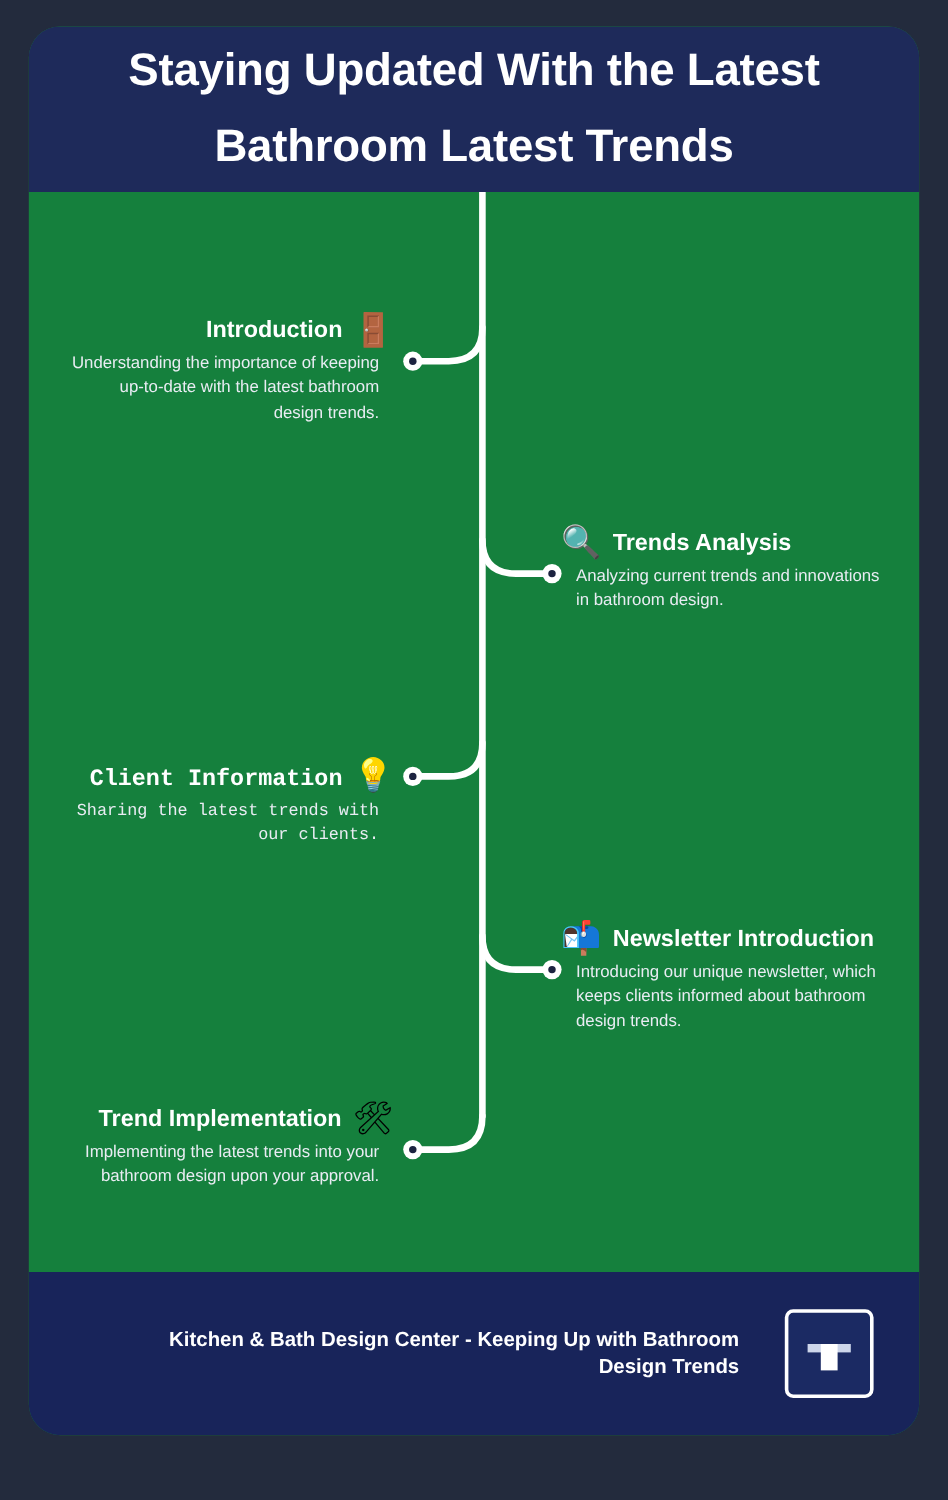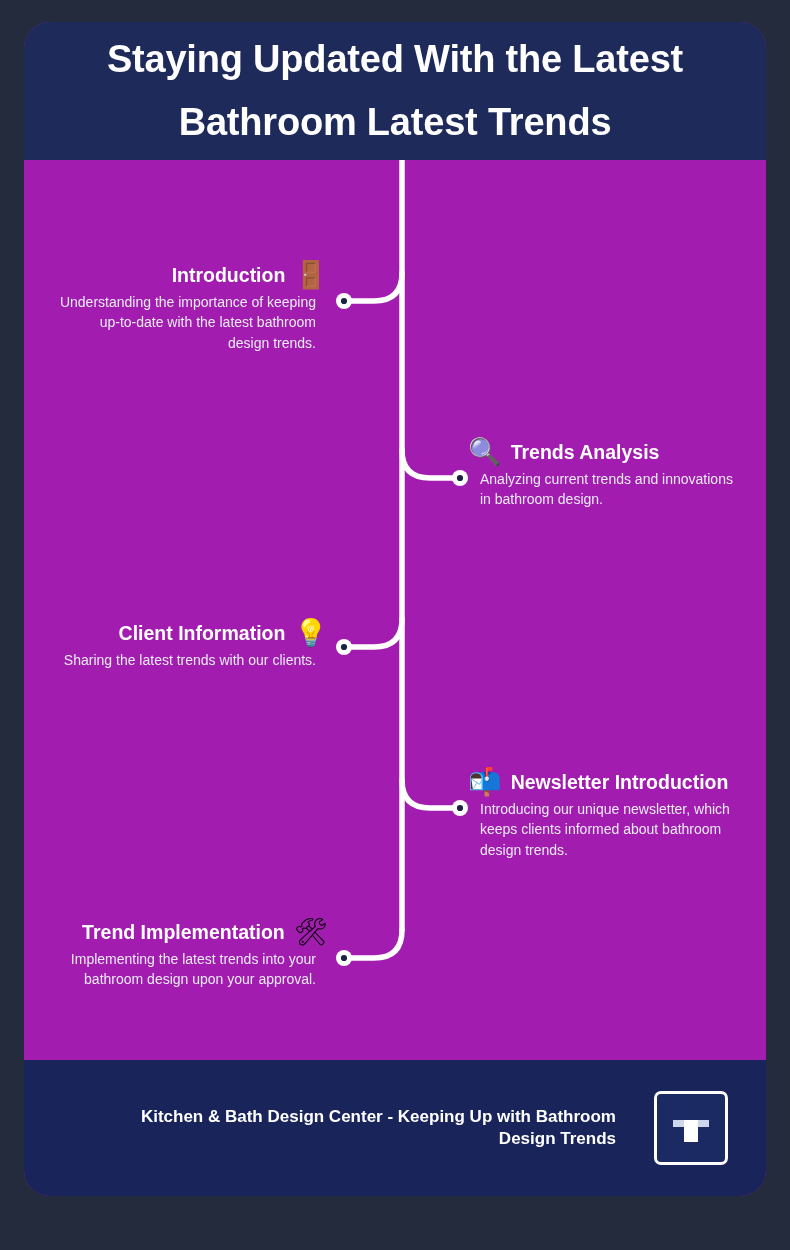--- a/index.html
+++ b/index.html
@@ -13,21 +13,21 @@
     font-family:"Liberation Sans", sans-serif;
     -webkit-font-smoothing:antialiased;
     overflow:hidden;
   }
 
   
   #infographic-card {
     position:absolute;
     left:24px; top:22px;
     width:742px; height:1174px;
-    background:#a21caf;
+    background:#15803d;
     border-radius:26px;
     overflow:hidden;
   }
 
   
   #header-band {
     position:absolute; left:0; top:0;
     width:742px; height:138px;
     background:#1e2a5a;
     display:flex; align-items:center; justify-content:center;
@@ -178,21 +178,21 @@
     </div>
 
     <div class="timeline-item side-right" style="top:279px;">
       <div class="item-headrow">
         <span class="item-icon">🔍</span>
         <span class="item-title">Trends Analysis</span>
       </div>
       <div class="item-desc">Analyzing current trends and innovations in bathroom design.</div>
     </div>
 
-    <div class="timeline-item side-left" style="top:460px;">
+    <div class="timeline-item side-left" style="top:476px;font-family:Liberation Mono, monospace;">
       <div class="item-headrow">
         <span class="item-title">Client Information</span>
         <span class="item-icon">💡</span>
       </div>
       <div class="item-desc">Sharing the latest trends with our clients.</div>
     </div>
 
     <div class="timeline-item side-right" style="top:609px;">
       <div class="item-headrow">
         <span class="item-icon">📬</span>

